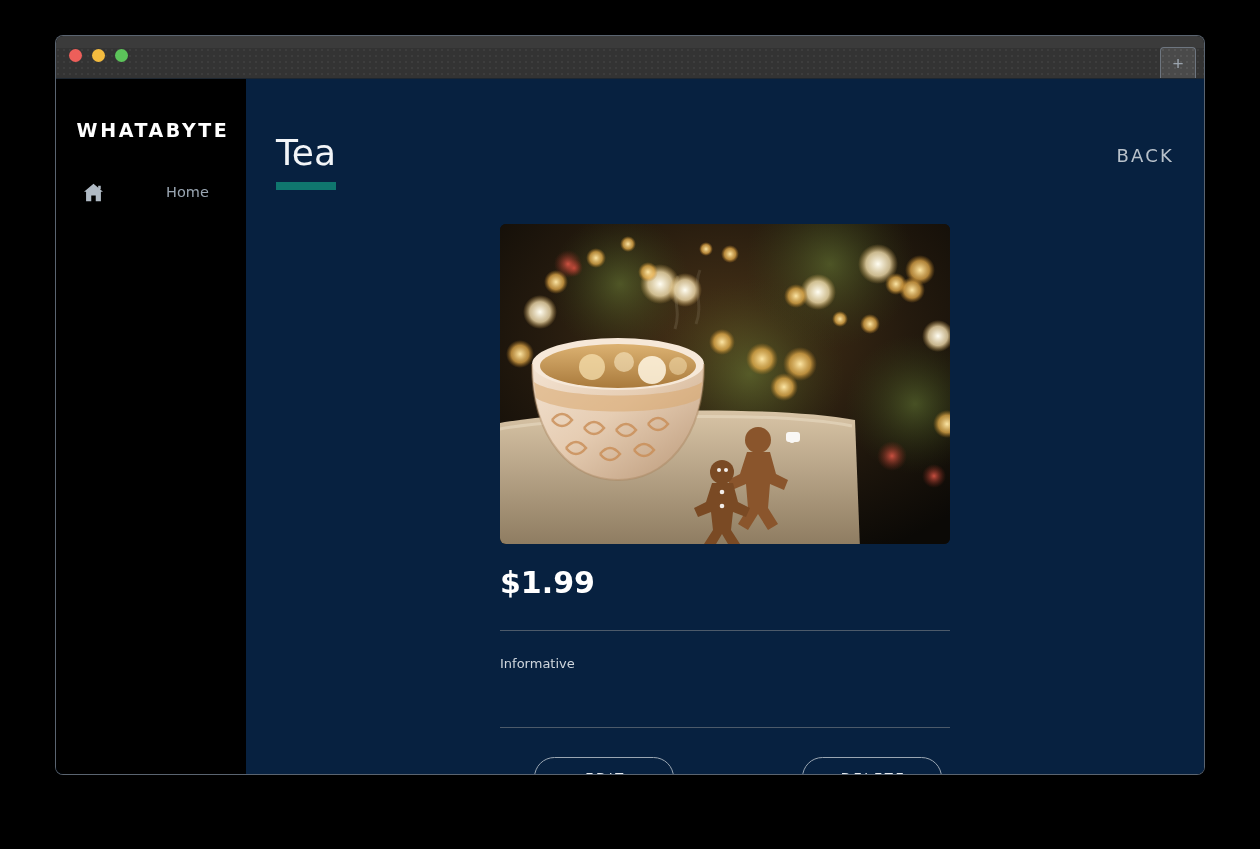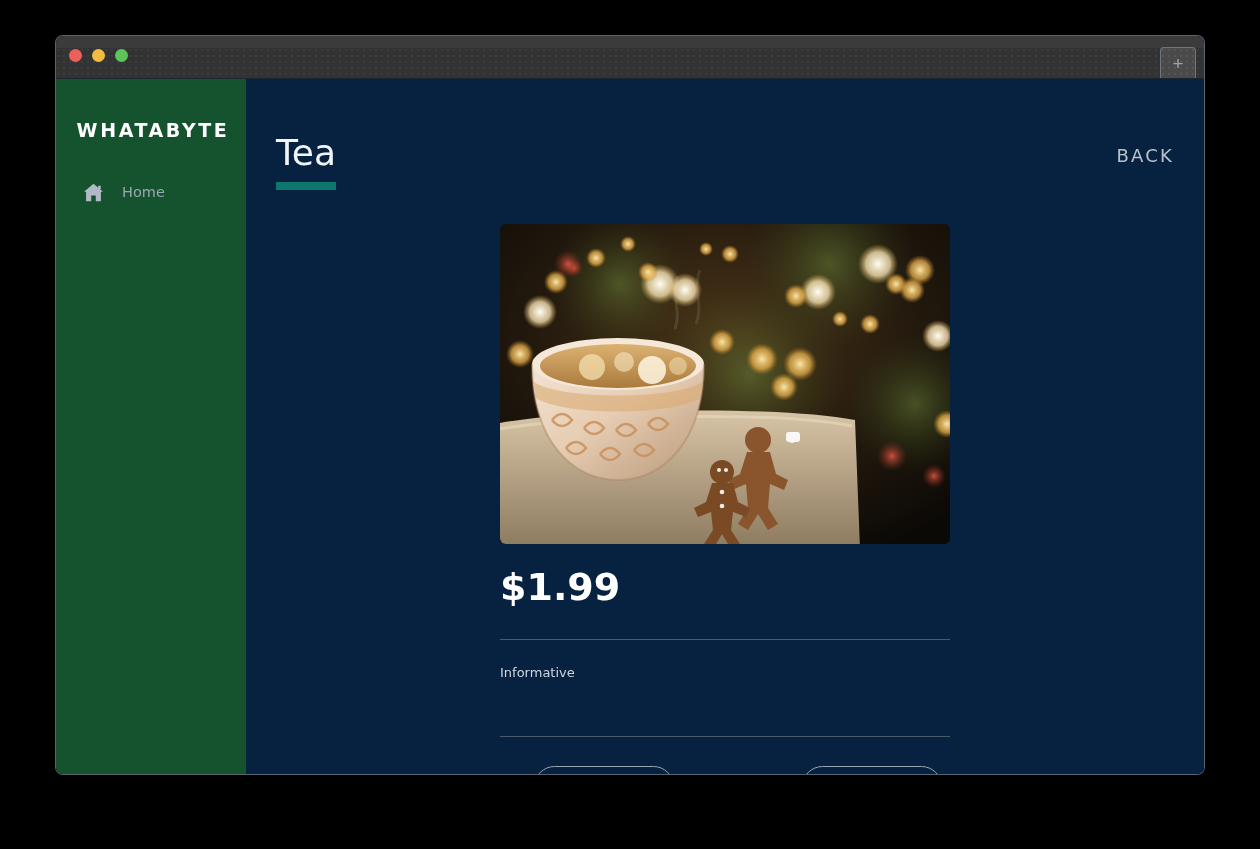--- a/index.html
+++ b/index.html
@@ -82,21 +82,21 @@
   #window-body {
     display: flex;
     height: 695px;
     background: #072140;
   }
 
   
   #sidebar {
     width: 190px;
     flex: 0 0 190px;
-    background: #14532d;
+    background: #000000;
     padding-top: 40px;
     position: relative;
   }
   #brand-logo {
     color: #ffffff;
     font-size: 19px;
     font-weight: bold;
     letter-spacing: 2.6px;
     text-align: center;
     font-family: "DejaVu Sans", sans-serif;
@@ -107,20 +107,21 @@
   }
   .nav-item {
     position: relative;
     display: flex;
     align-items: center;
     height: 40px;
     padding-left: 27px;
     color: #9aa6b2;
     font-size: 15px;
     cursor: pointer;
+    gap: 44px;
   }
   .nav-item .nav-icon {
     width: 22px;
     height: 20px;
     display: flex;
     align-items: center;
     justify-content: flex-start;
     flex: 0 0 22px;
   }
   .nav-item .nav-icon svg { display: block; }
@@ -186,21 +187,21 @@
     height: 320px;
     border-radius: 6px;
     overflow: hidden;
     position: relative;
     background: #120d08;
   }
   #item-photo svg { display: block; width: 100%; height: 100%; }
 
   #item-price {
     color: #ffffff;
-    font-size: 38px;
+    font-size: 30px;
     font-weight: bold;
     font-family: "DejaVu Sans", sans-serif;
     margin-top: 21px;
   }
 
   .card-divider {
     height: 1px;
     background: #4c5a6a;
     margin-top: 30px;
   }

